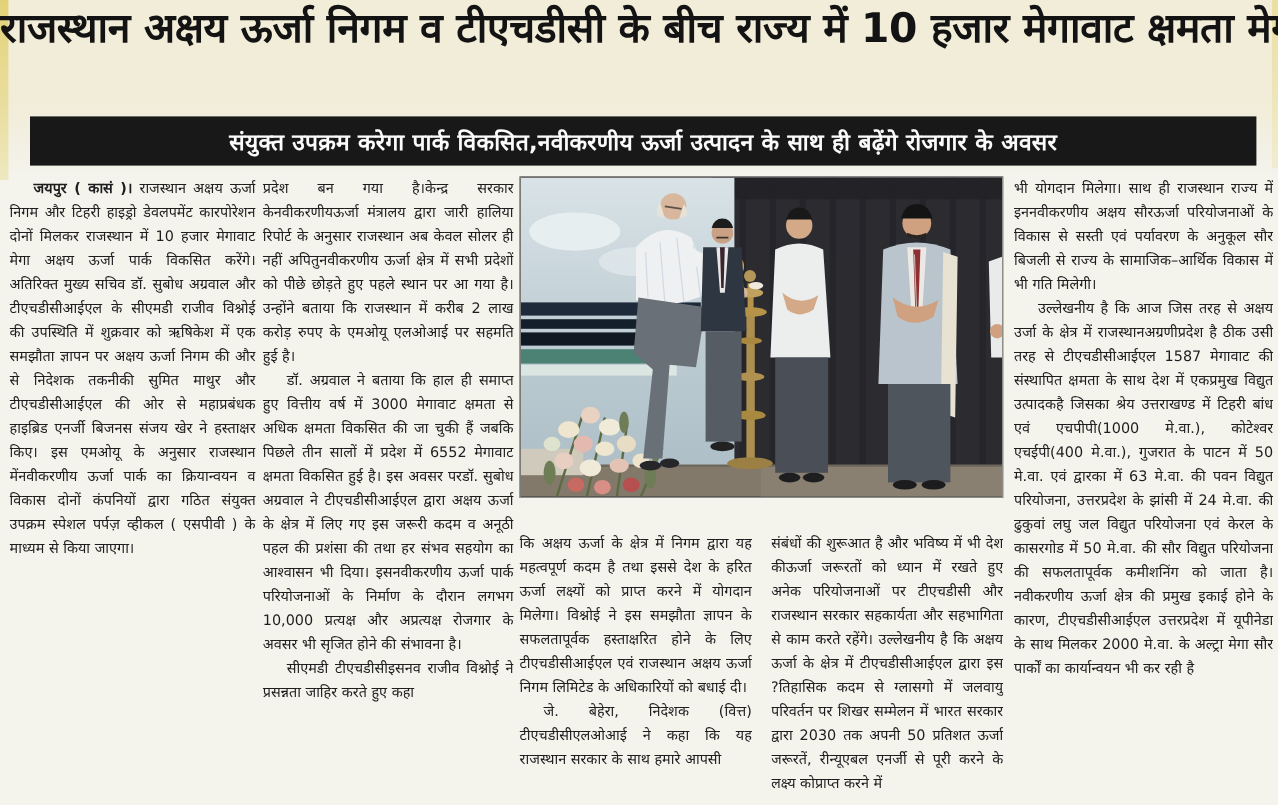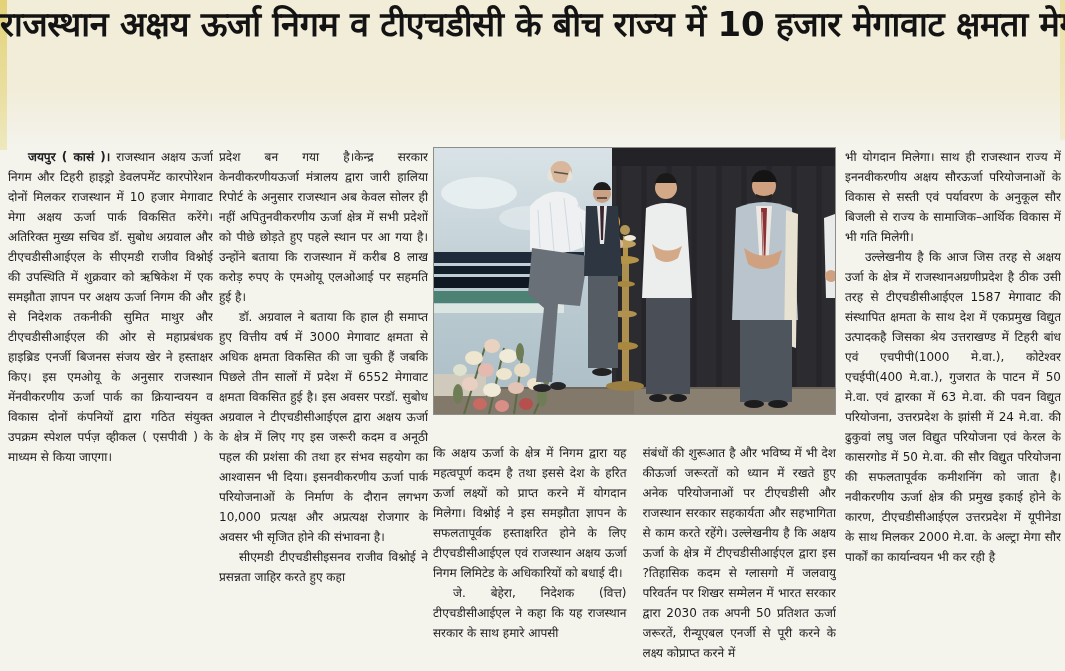--- a/index.html
+++ b/index.html
@@ -43,27 +43,30 @@
 
 <div class="page">
 
   <div class="edge-strip"></div>
   <div class="edge-strip-right"></div>
 
   <div class="headline">
     <div class="hl-line">राजस्थान अक्षय ऊर्जा निगम व टीएचडीसी के बीच राज्य में 10 हजार मेगावाट क्षमता मेगा अक्षय</div>
   </div>
 
+  <div class="banner">
+    <span>संयुक्त उपक्रम करेगा पार्क विकसित,नवीकरणीय ऊर्जा उत्पादन के साथ ही बढ़ेंगे रोजगार के अवसर</span>
+  </div>
 
   <div class="col col1">
     <p class="para indent"><span class="dateline">जयपुर ( कासं )।</span> <span>राजस्थान अक्षय ऊर्जा निगम और टिहरी हाइड्रो डेवलपमेंट कारपोरेशन दोनों मिलकर राजस्थान में 10 हजार मेगावाट मेगा अक्षय ऊर्जा पार्क विकसित करेंगे। अतिरिक्त मुख्य सचिव डॉ. सुबोध अग्रवाल और टीएचडीसीआईएल के सीएमडी राजीव विश्नोई की उपस्थिति में शुक्रवार को ऋषिकेश में एक समझौता ज्ञापन पर अक्षय ऊर्जा निगम की और से निदेशक तकनीकी सुमित माथुर और टीएचडीसीआईएल की ओर से महाप्रबंधक हाइब्रिड एनर्जी बिजनस संजय खेर ने हस्ताक्षर किए। इस एमओयू के अनुसार राजस्थान मेंनवीकरणीय ऊर्जा पार्क का क्रियान्वयन व विकास दोनों कंपनियों द्वारा गठित संयुक्त उपक्रम स्पेशल पर्पज़ व्हीकल ( एसपीवी ) के माध्यम से किया जाएगा।</span></p>
   </div>
 
   <div class="col col2">
-    <p class="para">प्रदेश बन गया है।केन्द्र सरकार केनवीकरणीयऊर्जा मंत्रालय द्वारा जारी हालिया रिपोर्ट के अनुसार राजस्थान अब केवल सोलर ही नहीं अपितुनवीकरणीय ऊर्जा क्षेत्र में सभी प्रदेशों को पीछे छोड़ते हुए पहले स्थान पर आ गया है। उन्होंने बताया कि राजस्थान में करीब 8 लाख करोड़ रुपए के एमओयू एलओआई पर सहमति हुई है।</p>
+    <p class="para">प्रदेश बन गया है।केन्द्र सरकार केनवीकरणीयऊर्जा मंत्रालय द्वारा जारी हालिया रिपोर्ट के अनुसार राजस्थान अब केवल सोलर ही नहीं अपितुनवीकरणीय ऊर्जा क्षेत्र में सभी प्रदेशों को पीछे छोड़ते हुए पहले स्थान पर आ गया है। उन्होंने बताया कि राजस्थान में करीब 2 लाख करोड़ रुपए के एमओयू एलओआई पर सहमति हुई है।</p>
     <p class="para indent">डॉ. अग्रवाल ने बताया कि हाल ही समाप्त हुए वित्तीय वर्ष में 3000 मेगावाट क्षमता से अधिक क्षमता विकसित की जा चुकी हैं जबकि पिछले तीन सालों में प्रदेश में 6552 मेगावाट क्षमता विकसित हुई है। इस अवसर परडॉ. सुबोध अग्रवाल ने टीएचडीसीआईएल द्वारा अक्षय ऊर्जा के क्षेत्र में लिए गए इस जरूरी कदम व अनूठी पहल की प्रशंसा की तथा हर संभव सहयोग का आश्वासन भी दिया। इसनवीकरणीय ऊर्जा पार्क परियोजनाओं के निर्माण के दौरान लगभग 10,000 प्रत्यक्ष और अप्रत्यक्ष रोजगार के अवसर भी सृजित होने की संभावना है।</p>
     <p class="para indent">सीएमडी टीएचडीसीइसनव राजीव विश्नोई ने प्रसन्नता जाहिर करते हुए कहा</p>
   </div>
 
   <div class="middle">
     <div class="photo-frame">
       <svg width="401" height="266" viewBox="0 0 401 266" xmlns="http://www.w3.org/2000/svg">
         <defs>
           <linearGradient id="screenGrad" x1="0" y1="0" x2="0" y2="1">
             <stop offset="0" stop-color="#d9e3e7"></stop>
@@ -214,21 +217,21 @@
           <path d="M390,70 L401,66 L401,150 L392,150 Z" fill="#e9ebea"></path>
           <circle cx="397" cy="128" r="6" fill="#cfa181"></circle>
         </g>
       </svg>
     </div>
 
     <div class="subcols">
 
       <div class="subcol">
         <p class="para">कि अक्षय ऊर्जा के क्षेत्र में निगम द्वारा यह महत्वपूर्ण कदम है तथा इससे देश के हरित ऊर्जा लक्ष्यों को प्राप्त करने में योगदान मिलेगा। विश्नोई ने इस समझौता ज्ञापन के सफलतापूर्वक हस्ताक्षरित होने के लिए टीएचडीसीआईएल एवं राजस्थान अक्षय ऊर्जा निगम लिमिटेड के अधिकारियों को बधाई दी।</p>
-        <p class="para indent">जे. बेहेरा, निदेशक (वित्त) टीएचडीसीआईएल ने कहा कि यह राजस्थान सरकार के साथ हमारे आपसी</p>
+        <p class="para indent">जे. बेहेरा, निदेशक (वित्त) टीएचडीसीएलओआई ने कहा कि यह राजस्थान सरकार के साथ हमारे आपसी</p>
       </div>
 
       <div class="subcol">
         <p class="para">संबंधों की शुरूआत है और भविष्य में भी देश कीऊर्जा जरूरतों को ध्यान में रखते हुए अनेक परियोजनाओं पर टीएचडीसी और राजस्थान सरकार सहकार्यता और सहभागिता से काम करते रहेंगे। उल्लेखनीय है कि अक्षय ऊर्जा के क्षेत्र में टीएचडीसीआईएल द्वारा इस ?तिहासिक कदम से ग्लासगो में जलवायु परिवर्तन पर शिखर सम्मेलन में भारत सरकार द्वारा 2030 तक अपनी 50 प्रतिशत ऊर्जा जरूरतें, रीन्यूएबल एनर्जी से पूरी करने के लक्ष्य कोप्राप्त करने में</p>
       </div>
     </div>
   </div>
 
   <div class="col col5">
     <p class="para">भी योगदान मिलेगा। साथ ही राजस्थान राज्य में इननवीकरणीय अक्षय सौरऊर्जा परियोजनाओं के विकास से सस्ती एवं पर्यावरण के अनुकूल सौर बिजली से राज्य के सामाजिक–आर्थिक विकास में भी गति मिलेगी।</p>

